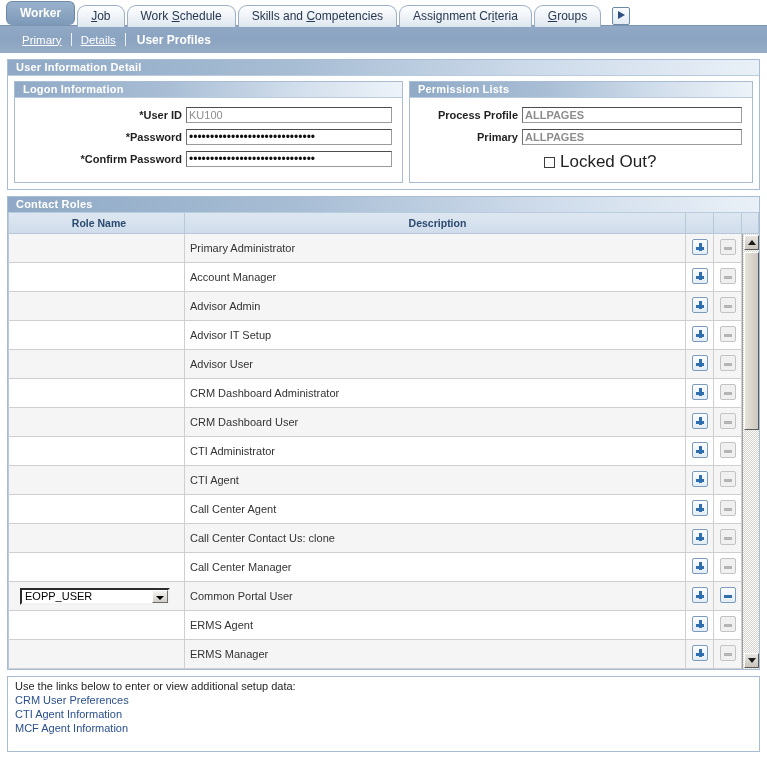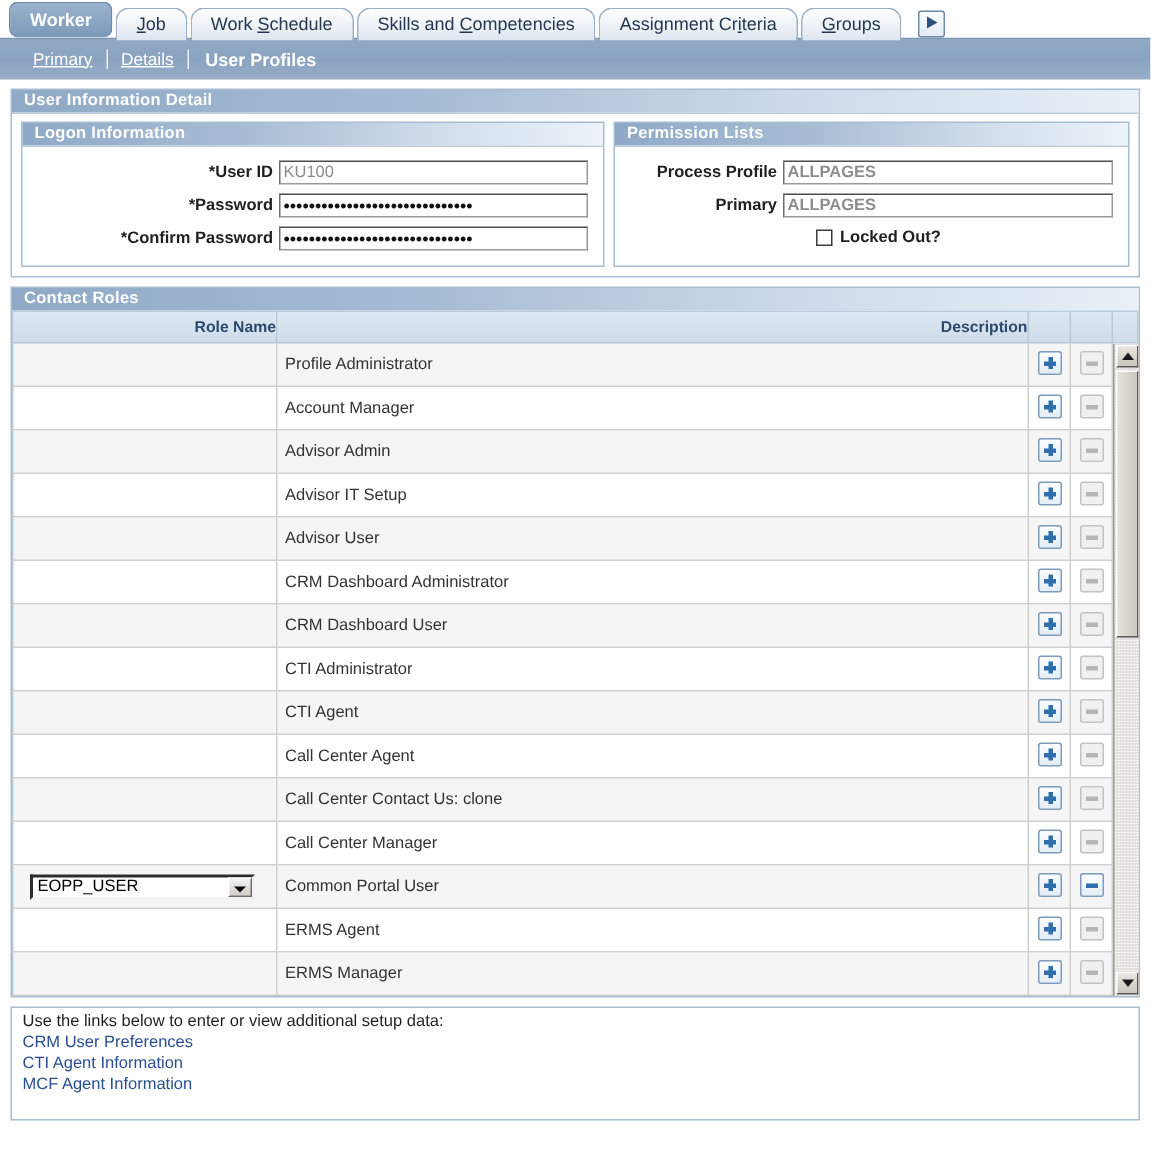--- a/index.html
+++ b/index.html
@@ -208,21 +208,21 @@
     margin-top: 7px;
   }
   .cbox {
     width: 11px; height: 11px;
     border: 1px solid #3c3c3c;
     background: #ffffff;
     margin-right: 5px;
     box-sizing: border-box;
     cursor: pointer;
   }
-  .clabel { font-size: 11px; font-weight: bold; color: #1f1f1f; }
+  .clabel { font-size: 17px; font-weight: normal; color: #1f1f1f; }
 
   
   .gridwrap { padding: 0; }
   .grid {
     width: 100%;
     border-collapse: collapse;
     table-layout: fixed;
   }
   .grid col.c-role { width: 176px; }
   .grid col.c-desc { width: auto; }
@@ -231,21 +231,21 @@
   .grid col.c-scroll { width: 17px; }
 
   .grid th {
     height: 20px;
     background: linear-gradient(to bottom, #dde7f1 0%, #cfdcea 100%);
     border: 1px solid #b7c8da;
     border-top: none;
     font-size: 10.5px;
     font-weight: bold;
     color: #2c4a6e;
-    text-align: right;
+    text-align: center;
     padding: 0 0 0 5px;
     white-space: nowrap;
   }
   .grid td {
     height: 28px;
     border: 1px solid #cfcfcf;
     border-top: none;
     font-size: 11px;
     color: #333;
     padding: 0 0 0 5px;
@@ -483,21 +483,21 @@
             <th>Role Name</th>
             <th>Description</th>
             <th></th>
             <th></th>
             <th></th>
           </tr>
         </thead>
         <tbody id="grid-body">
             <tr class="odd">
               <td class="role"></td>
-              <td>Profile Administrator</td>
+              <td>Primary Administrator</td>
               <td class="btn"><span class="pmbtn"><span class="bar h"></span><span class="bar v"></span></span></td>
               <td class="btn"><span class="pmbtn disabled"><span class="bar h"></span></span></td>
               <td class="scrollcell" rowspan="15">
                 <div class="scrollbar">
                   <span class="sbbtn up"></span>
                   <span class="sbthumb" style="top:18px;height:178px;"></span>
                   <span class="sbbtn down"></span>
                 </div>
               </td>
             </tr>

